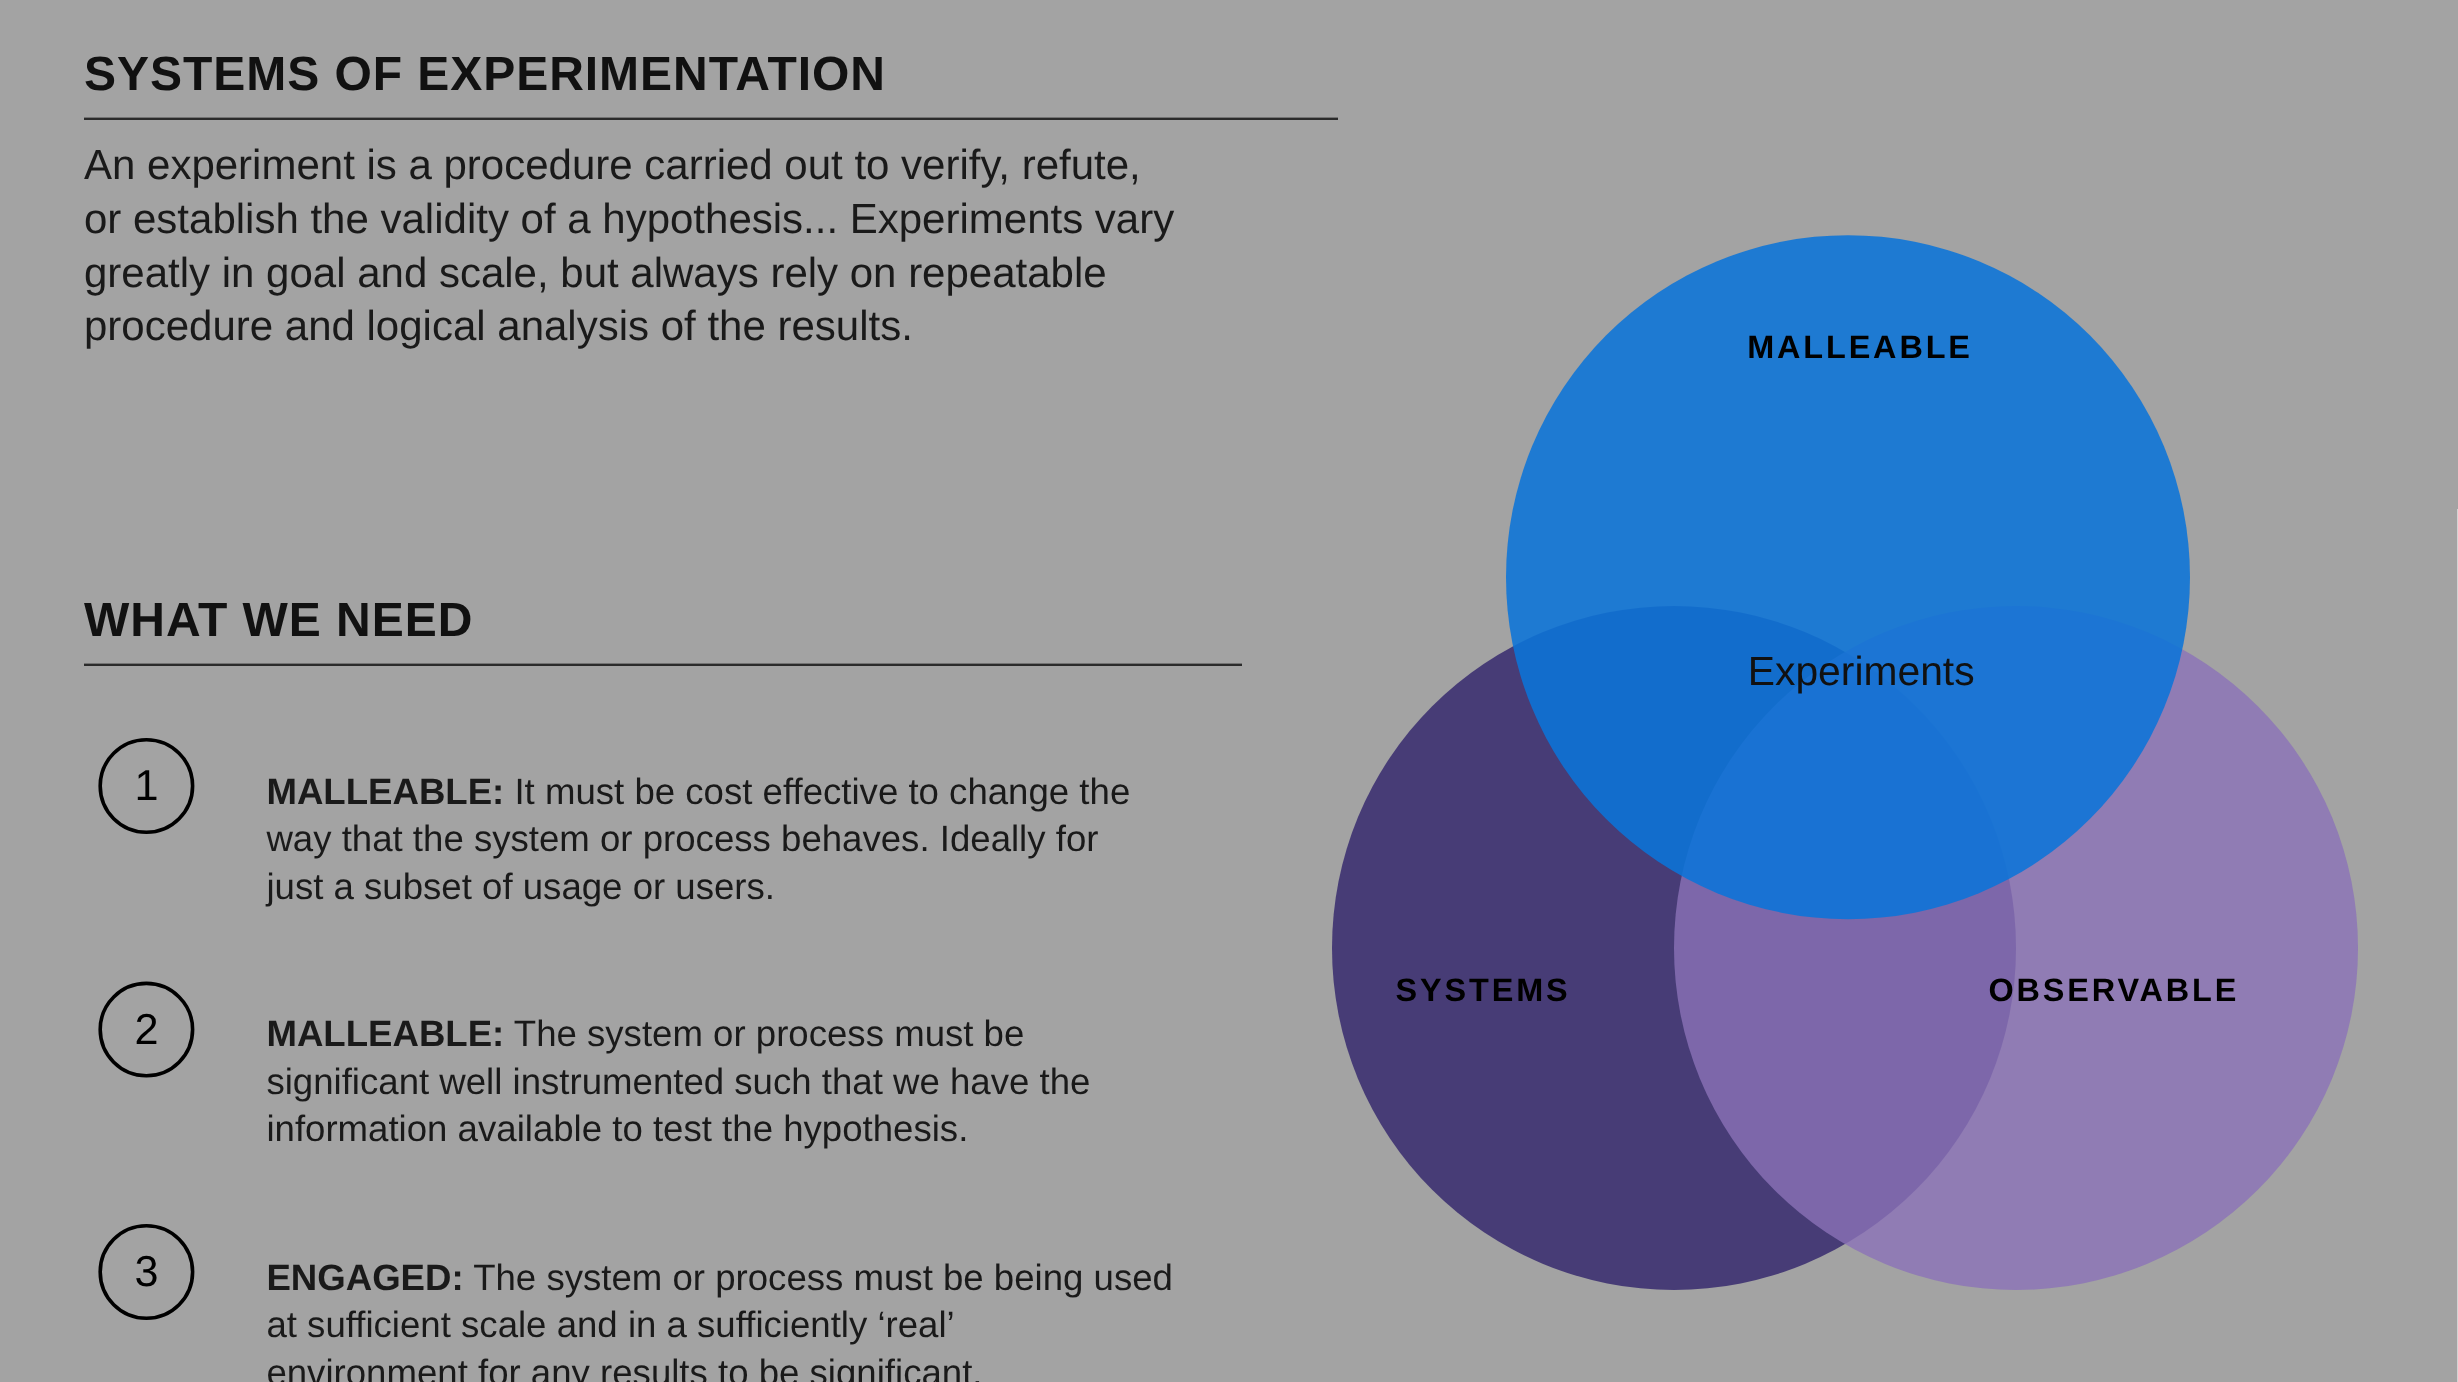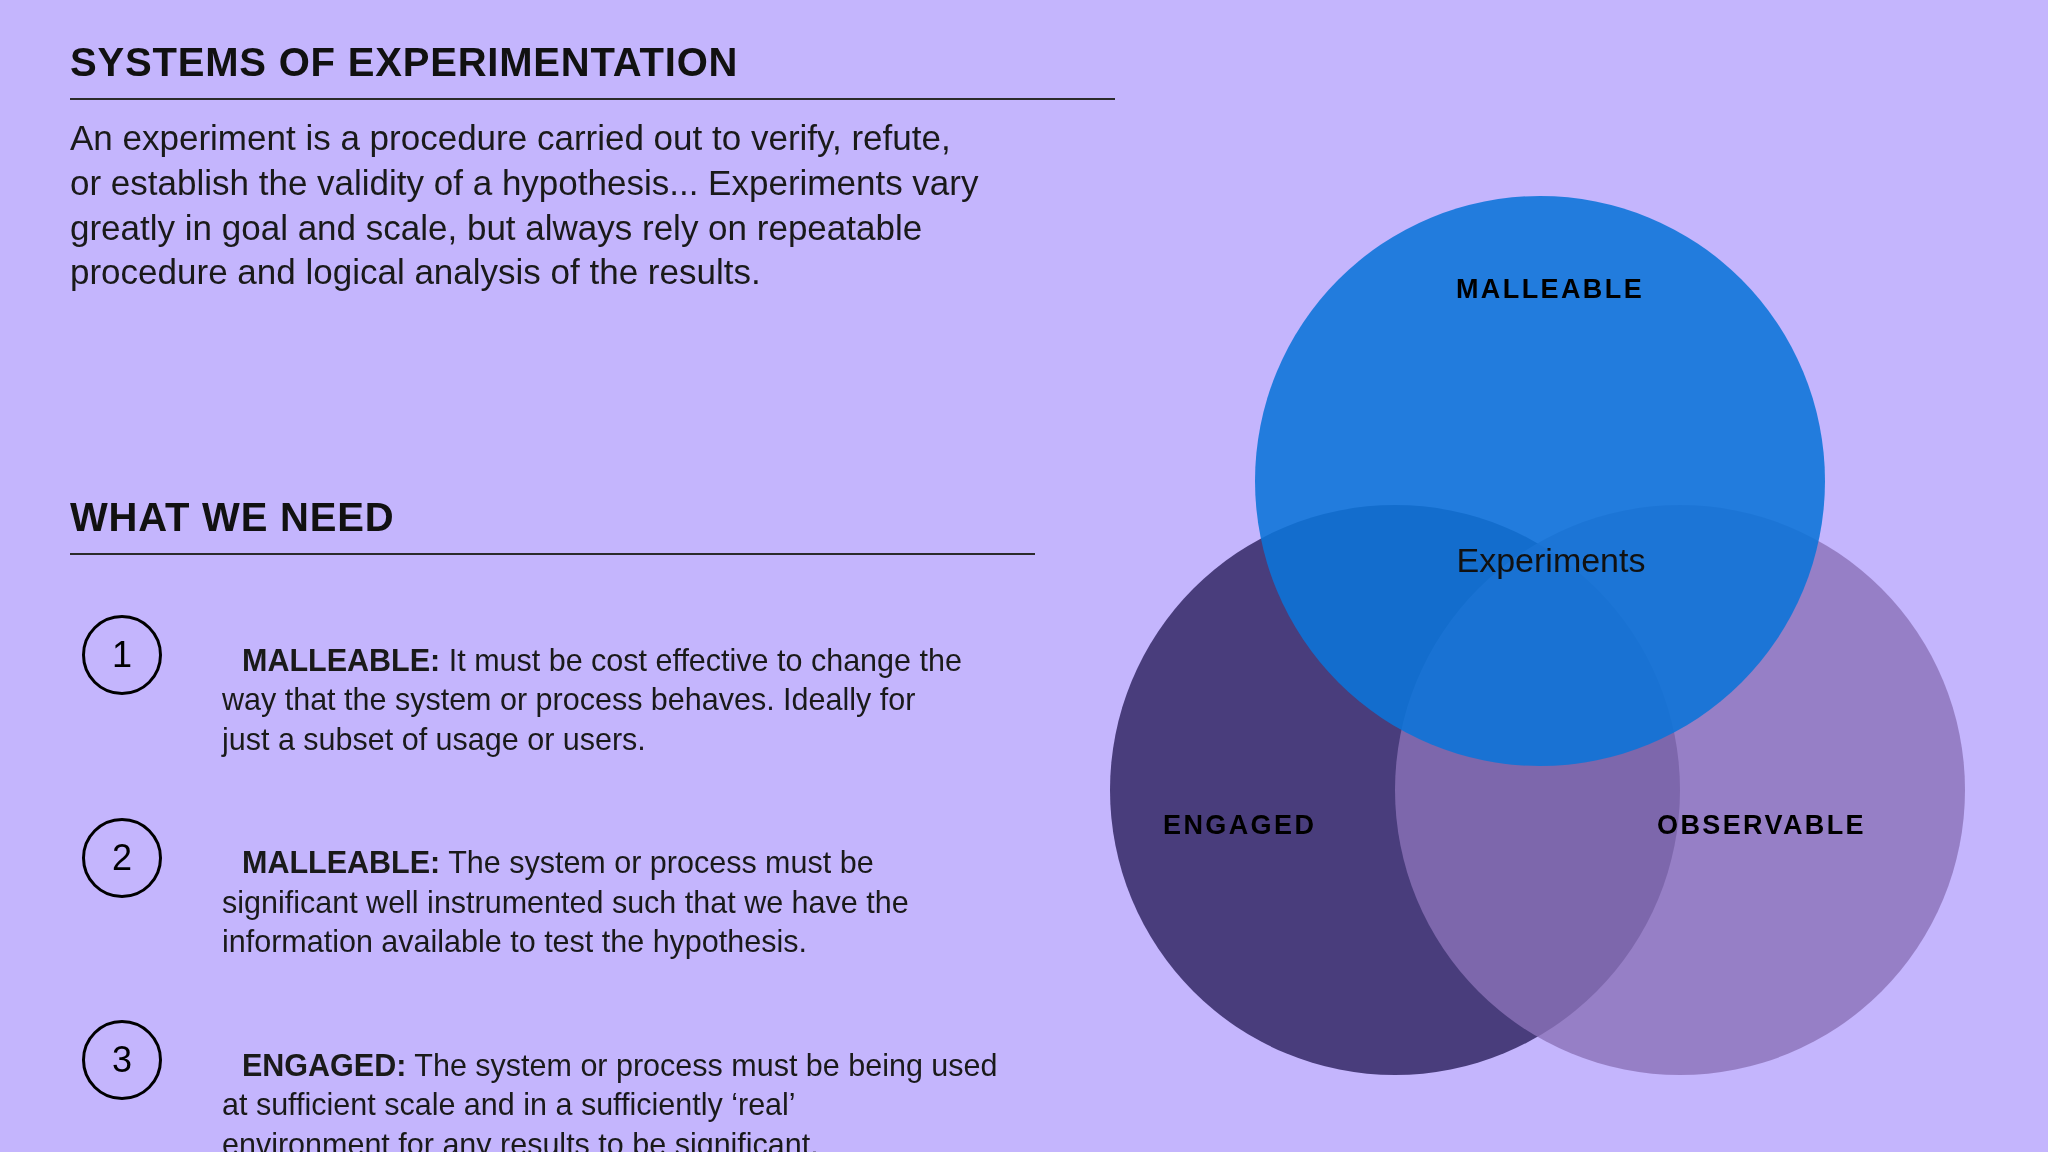--- a/index.html
+++ b/index.html
@@ -12,21 +12,21 @@
     height: 1152px;
     overflow: hidden;
     font-family: "Liberation Sans", sans-serif;
     color: #000000;
     position: relative;
   }
 
   .slide {
     position: absolute;
     inset: 0;
-    background: #c4b5fd;
+    background: #a3a3a3;
   }
 
   
   .left-col {
     position: absolute;
     left: 70px;
     top: 40px;
     width: 1090px;
     height: 1070px;
   }
@@ -99,21 +99,20 @@
     font-family: "Liberation Sans Narrow", "Liberation Sans", sans-serif;
     font-size: 30.5px;
     line-height: 1.3;
     color: #1a1a1a;
     width: 830px;
     white-space: pre-line;
   }
 
   .need-text .lead {
     font-weight: bold;
-    margin-left: 20px;
   }
 
   
   .venn-wrap {
     position: absolute;
     left: 1090px;
     top: 170px;
     width: 900px;
     height: 930px;
   }
@@ -222,20 +221,20 @@
     <svg class="venn-svg" viewBox="0 0 900 930" xmlns="http://www.w3.org/2000/svg">
       <g style="mix-blend-mode: normal;">
         <circle id="venn-c-engaged" cx="305" cy="620" r="285" fill="#3f3472" fill-opacity="0.93"></circle>
         <circle id="venn-c-observable" cx="590" cy="620" r="285" fill="#8b72b8" fill-opacity="0.80"></circle>
         <circle id="venn-c-malleable" cx="450" cy="311" r="285" fill="#0b74d8" fill-opacity="0.88"></circle>
       </g>
     </svg>
 
     <div class="venn-label" id="label-malleable">MALLEABLE</div>
 
-    <div class="venn-label" id="label-engaged">ENGAGED</div>
+    <div class="venn-label" id="label-engaged">SYSTEMS</div>
 
     <div class="venn-label" id="label-observable">OBSERVABLE</div>
 
     <div id="label-experiments">Experiments</div>
   </div>
 
 </div>
 
 </body></html>

